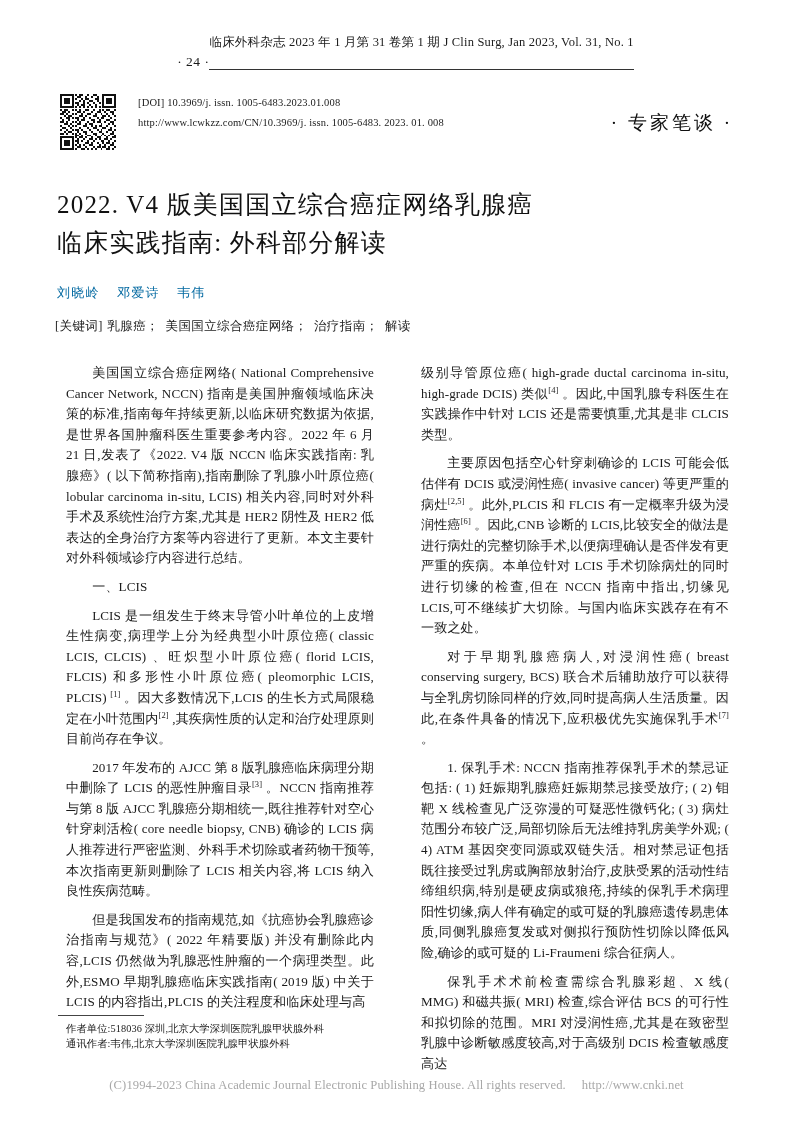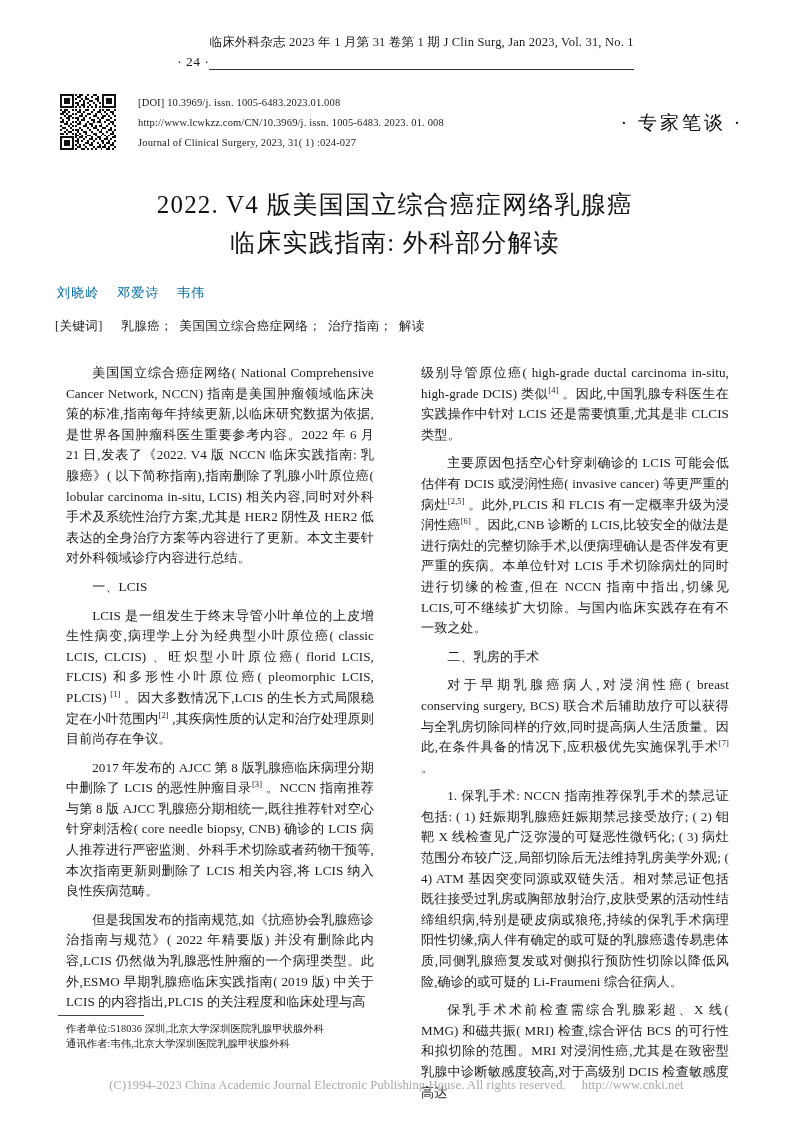--- a/index.html
+++ b/index.html
@@ -46,21 +46,21 @@
     border-bottom: 1.1px solid #333;
     padding-bottom: 18px;
     letter-spacing: 0.2px;
   }
 
   
   .masthead {
     position: absolute;
     top: 94px;
     left: 60px;
-    right: 46px;
+    right: 56px;
     height: 62px;
   }
   .qr {
     position: absolute;
     left: 0;
     top: 0;
     width: 56px;
     height: 56px;
     background: #fff;
   }
@@ -93,21 +93,20 @@
     top: 186px;
     left: 57px;
     right: 60px;
   }
   .title-line {
     font-size: 25px;
     line-height: 38px;
     letter-spacing: 1.2px;
     color: #111;
     white-space: nowrap;
-    text-align: center;
   }
 
   
   .authors {
     position: absolute;
     top: 284px;
     left: 57px;
     font-size: 13px;
     letter-spacing: 1.2px;
     color: #0369a1;
@@ -117,21 +116,21 @@
   
   .keywords {
     position: absolute;
     top: 318px;
     left: 55px;
     right: 60px;
     font-size: 12.5px;
     letter-spacing: 0.4px;
     color: #1a1a1a;
   }
-  .kw-label { margin-right: 15px; }
+  .kw-label { margin-right: 1px; }
   .kw-item::after { content: "；"; }
   .kw-item:last-child::after { content: ""; }
   .kw-item { margin-right: 3px; }
 
   
   .body-cols {
     position: absolute;
     top: 355px;
     left: 58px;
     width: 680px;
@@ -438,21 +437,20 @@
             <rect x="18" y="28" width="1" height="1"></rect>
             <rect x="21" y="28" width="1" height="1"></rect>
             <rect x="24" y="28" width="2" height="1"></rect>
             <rect x="27" y="28" width="1" height="1"></rect>
         </g>
       </svg>
     </div>
     <div class="doi-block">
       <span class="doi-line">[DOI] 10.3969/j. issn. 1005-6483.2023.01.008</span>
       <span class="doi-line">http://www.lcwkzz.com/CN/10.3969/j. issn. 1005-6483. 2023. 01. 008</span>
-      <span class="doi-line">Journal of Clinical Surgery, 2023, 31( 1) :024-027</span>
     </div>
     <div class="column-label">· 专家笔谈 ·</div>
   </div>
 
   <div class="title-block">
     <div class="title-line">2022. V4 版美国国立综合癌症网络乳腺癌</div>
     <div class="title-line">临床实践指南: 外科部分解读</div>
   </div>
 
   <div class="authors">
@@ -489,23 +487,20 @@
       </p>
     </div>
 
     <div class="col">
       <p>
         <span>级别导管原位癌( high-grade ductal carcinoma in-situ, high-grade DCIS) 类似</span><sup>[4]</sup><span> 。因此,中国乳腺专科医生在实践操作中针对 LCIS 还是需要慎重,尤其是非 CLCIS 类型。</span>
       </p>
       <p class="indent">
         <span>主要原因包括空心针穿刺确诊的 LCIS 可能会低估伴有 DCIS 或浸润性癌( invasive cancer) 等更严重的病灶</span><sup>[2,5]</sup><span> 。此外,PLCIS 和 FLCIS 有一定概率升级为浸润性癌</span><sup>[6]</sup><span> 。因此,CNB 诊断的 LCIS,比较安全的做法是进行病灶的完整切除手术,以便病理确认是否伴发有更严重的疾病。本单位针对 LCIS 手术切除病灶的同时进行切缘的检查,但在 NCCN 指南中指出,切缘见 LCIS,可不继续扩大切除。与国内临床实践存在有不一致之处。</span>
       </p>
-      <p class="heading">
-        <span>二、乳房的手术</span>
-      </p>
       <p class="indent">
         <span>对于早期乳腺癌病人,对浸润性癌( breast conserving surgery, BCS) 联合术后辅助放疗可以获得与全乳房切除同样的疗效,同时提高病人生活质量。因此,在条件具备的情况下,应积极优先实施保乳手术</span><sup>[7]</sup><span> 。</span>
       </p>
       <p class="indent">
         <span>1. 保乳手术: NCCN 指南推荐保乳手术的禁忌证包括: ( 1) 妊娠期乳腺癌妊娠期禁忌接受放疗; ( 2) 钼靶 X 线检查见广泛弥漫的可疑恶性微钙化; ( 3) 病灶范围分布较广泛,局部切除后无法维持乳房美学外观; ( 4) ATM 基因突变同源或双链失活。相对禁忌证包括既往接受过乳房或胸部放射治疗,皮肤受累的活动性结缔组织病,特别是硬皮病或狼疮,持续的保乳手术病理阳性切缘,病人伴有确定的或可疑的乳腺癌遗传易患体质,同侧乳腺癌复发或对侧拟行预防性切除以降低风险,确诊的或可疑的 Li-Fraumeni 综合征病人。</span>
       </p>
       <p class="indent">
         <span>保乳手术术前检查需综合乳腺彩超、X 线( MMG) 和磁共振( MRI) 检查,综合评估 BCS 的可行性和拟切除的范围。MRI 对浸润性癌,尤其是在致密型乳腺中诊断敏感度较高,对于高级别 DCIS 检查敏感度高达</span>
       </p>
     </div>

